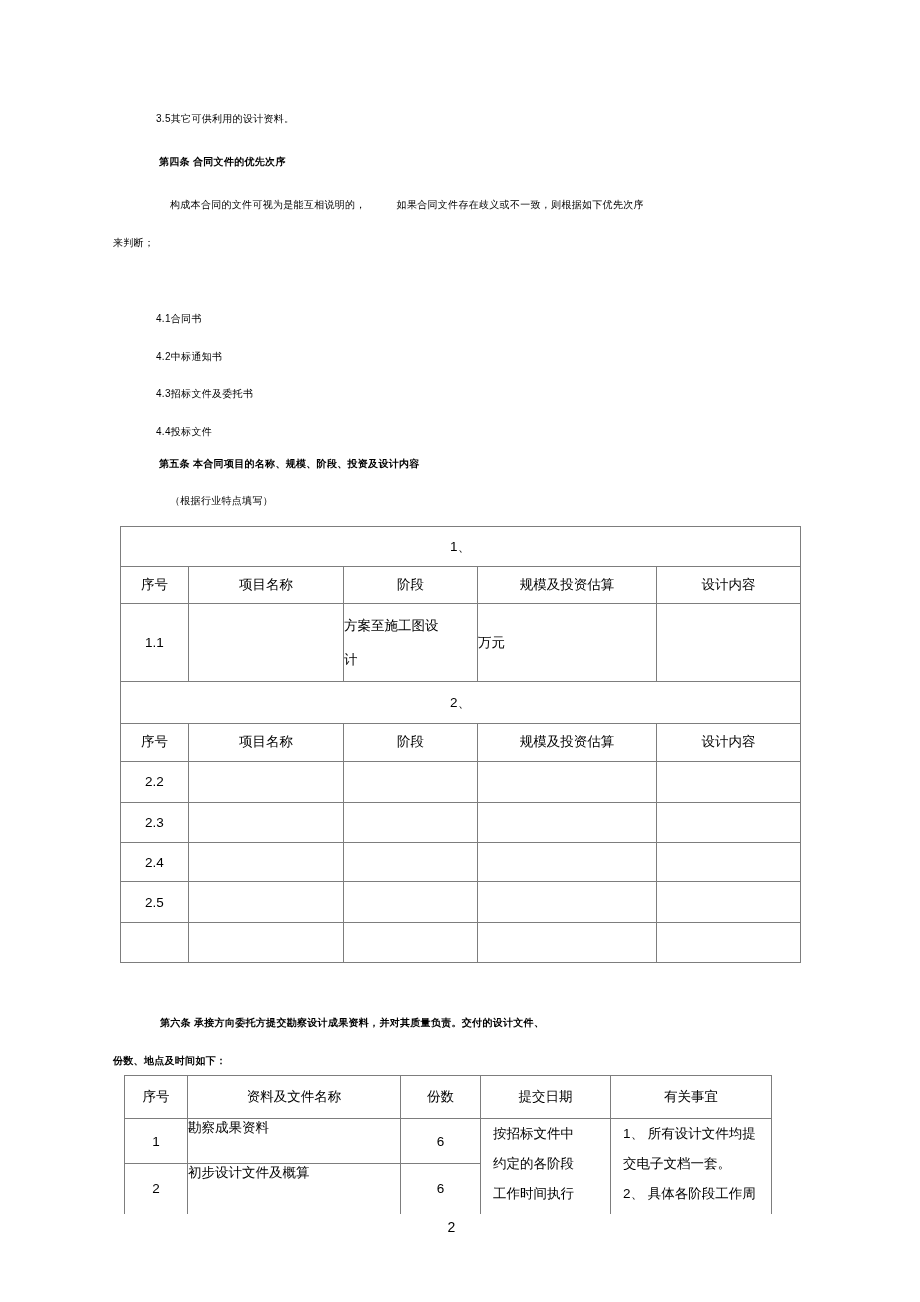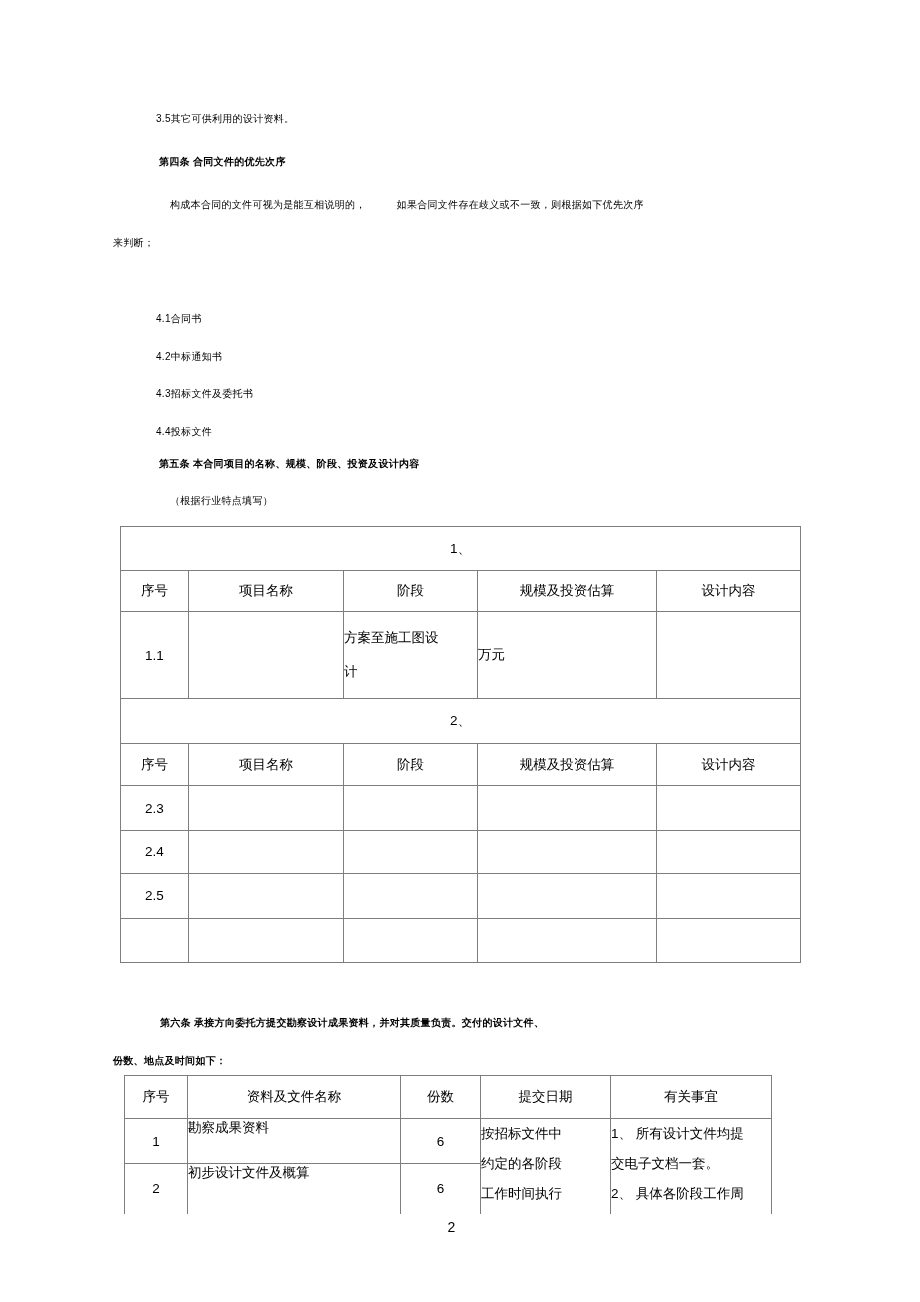--- a/index.html
+++ b/index.html
@@ -14,21 +14,21 @@
   .c  { text-align:center; vertical-align:middle; }
   .sh { padding-right:34px; }            
   .sh2 { padding-right:12px; }           
   .stage { vertical-align:middle; padding-left:7px; line-height:34px; }
   .scale { text-align:left; vertical-align:middle; padding-left:62px; }
   .nm { vertical-align:top; padding:7px 0 0 9px; }
   .num { text-align:center; vertical-align:middle; padding-top:8px; }
   .ml { vertical-align:top; padding:5px 0 0 11px; line-height:30px; }
   .ml div { white-space:nowrap; }
   .tbl2 tr.cut td { border-bottom:none; }
-  .tbl2 td[rowspan] { border-bottom:none; }
+  .tbl2 td[rowspan] { border-bottom:none;padding-left:12px; }
   .pagenum { position:absolute; top:1219px; left:0; width:903px; text-align:center; font-size:14px; }
 </style>
 </head>
 <body>
 
 <div class="page">
 
   <div class="t" style="top:110px;left:156px">3.5其它可供利用的设计资料。</div>
 
   <div class="t bold" style="top:153px;left:159px">第四条 合同文件的优先次序</div>
@@ -74,20 +74,27 @@
     </tr>
     <tr style="height:38px">
       <td colspan="5" class="c">2、</td>
     </tr>
     <tr style="height:35px">
       <td class="c sh">序号</td>
       <td class="c">项目名称</td>
       <td class="c">阶段</td>
       <td class="c">规模及投资估算</td>
       <td class="c">设计内容</td>
+    </tr>
+    <tr style="height:38px">
+      <td class="c sh">2.2</td>
+      <td></td>
+          <td></td>
+          <td></td>
+          <td></td>
     </tr>
     <tr style="height:37px">
       <td class="c sh">2.3</td>
       <td></td>
           <td></td>
           <td></td>
           <td></td>
     </tr>
     <tr style="height:36px">
       <td class="c sh">2.4</td>

